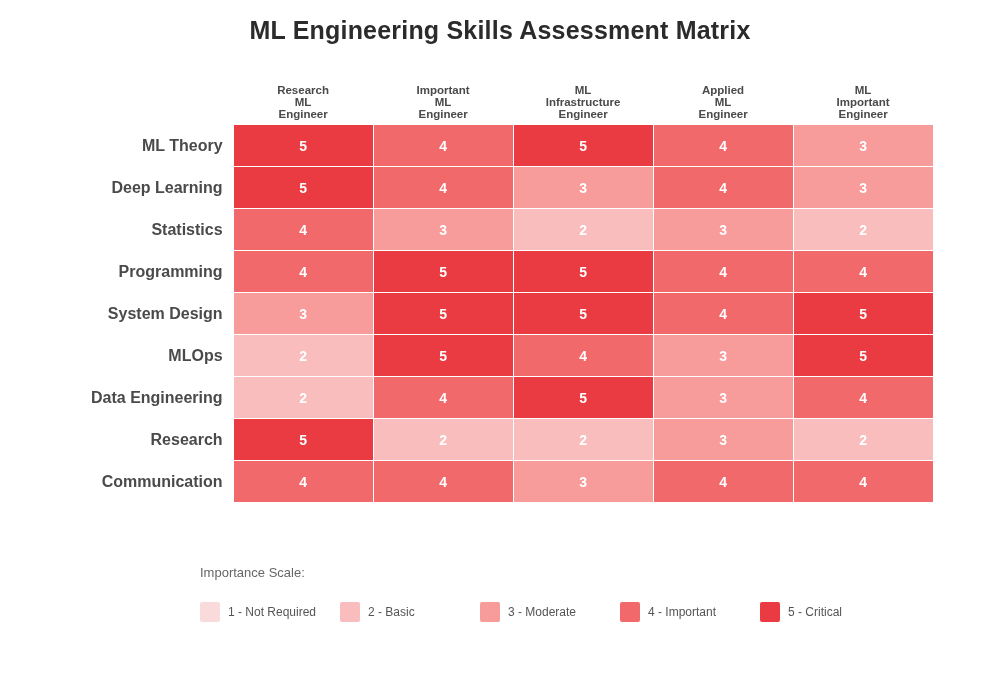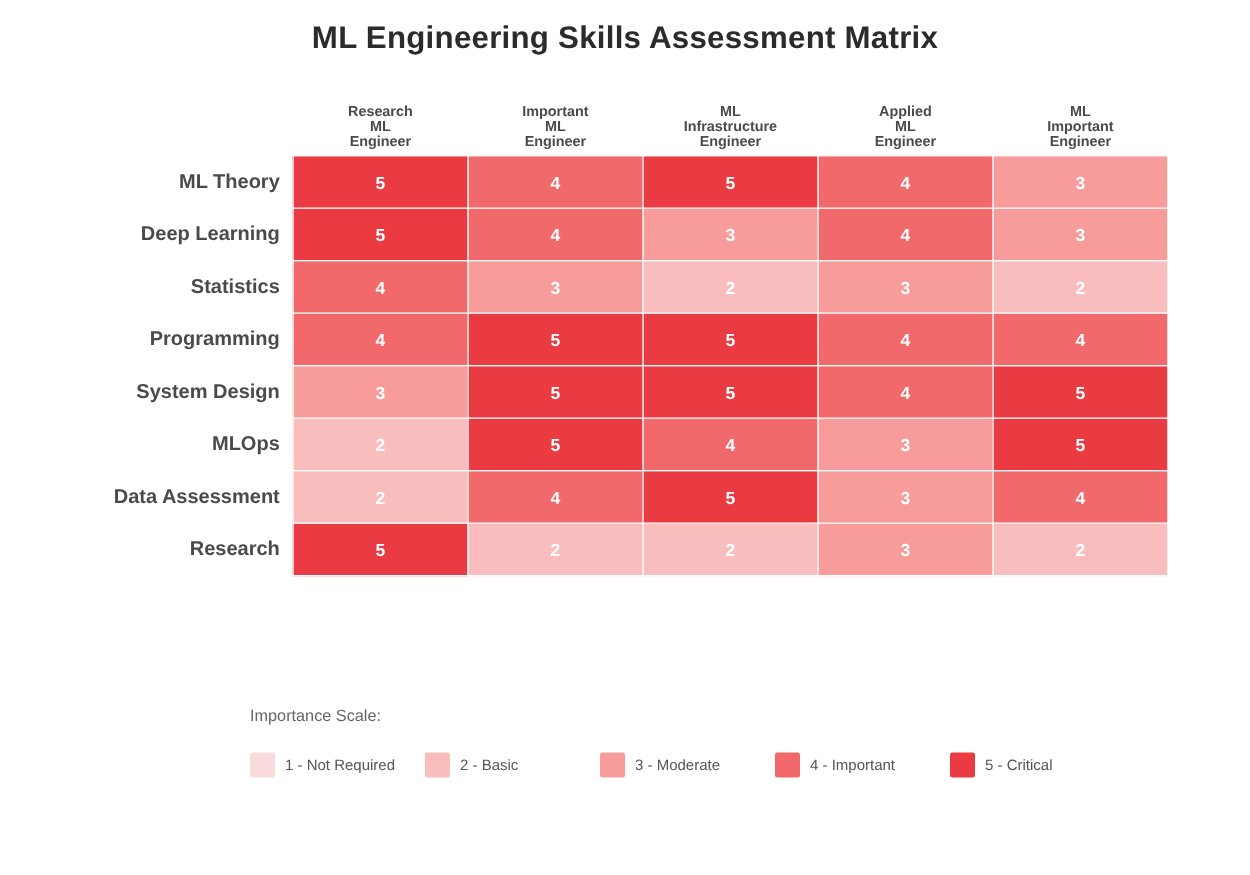--- a/index.html
+++ b/index.html
@@ -195,34 +195,42 @@
           </tr>
           <tr>
             <th class="row-head">MLOps</th>
             <td class="cell dark-text" style="background: rgb(249, 189, 189);">2</td>
             <td class="cell" style="background: rgb(234, 59, 66);">5</td>
             <td class="cell" style="background: rgb(242, 105, 108);">4</td>
             <td class="cell dark-text" style="background: rgb(247, 155, 155);">3</td>
             <td class="cell" style="background: rgb(234, 59, 66);">5</td>
           </tr>
           <tr>
-            <th class="row-head">Data Assessment</th>
+            <th class="row-head">Data Engineering</th>
             <td class="cell dark-text" style="background: rgb(249, 189, 189);">2</td>
             <td class="cell" style="background: rgb(242, 105, 108);">4</td>
             <td class="cell" style="background: rgb(234, 59, 66);">5</td>
             <td class="cell dark-text" style="background: rgb(247, 155, 155);">3</td>
             <td class="cell" style="background: rgb(242, 105, 108);">4</td>
           </tr>
           <tr>
             <th class="row-head">Research</th>
             <td class="cell" style="background: rgb(234, 59, 66);">5</td>
             <td class="cell dark-text" style="background: rgb(249, 189, 189);">2</td>
             <td class="cell dark-text" style="background: rgb(249, 189, 189);">2</td>
             <td class="cell dark-text" style="background: rgb(247, 155, 155);">3</td>
             <td class="cell dark-text" style="background: rgb(249, 189, 189);">2</td>
+          </tr>
+          <tr>
+            <th class="row-head">Communication</th>
+            <td class="cell" style="background: rgb(242, 105, 108);">4</td>
+            <td class="cell" style="background: rgb(242, 105, 108);">4</td>
+            <td class="cell dark-text" style="background: rgb(247, 155, 155);">3</td>
+            <td class="cell" style="background: rgb(242, 105, 108);">4</td>
+            <td class="cell" style="background: rgb(242, 105, 108);">4</td>
           </tr>
         </tbody>
     </table>
   </div>
 
   <div class="legend">
     <div class="legend-title">Importance Scale:</div>
     <div class="legend-items">
         <div class="legend-item">
           <span class="swatch" style="background: rgb(250, 219, 219);"></span>

